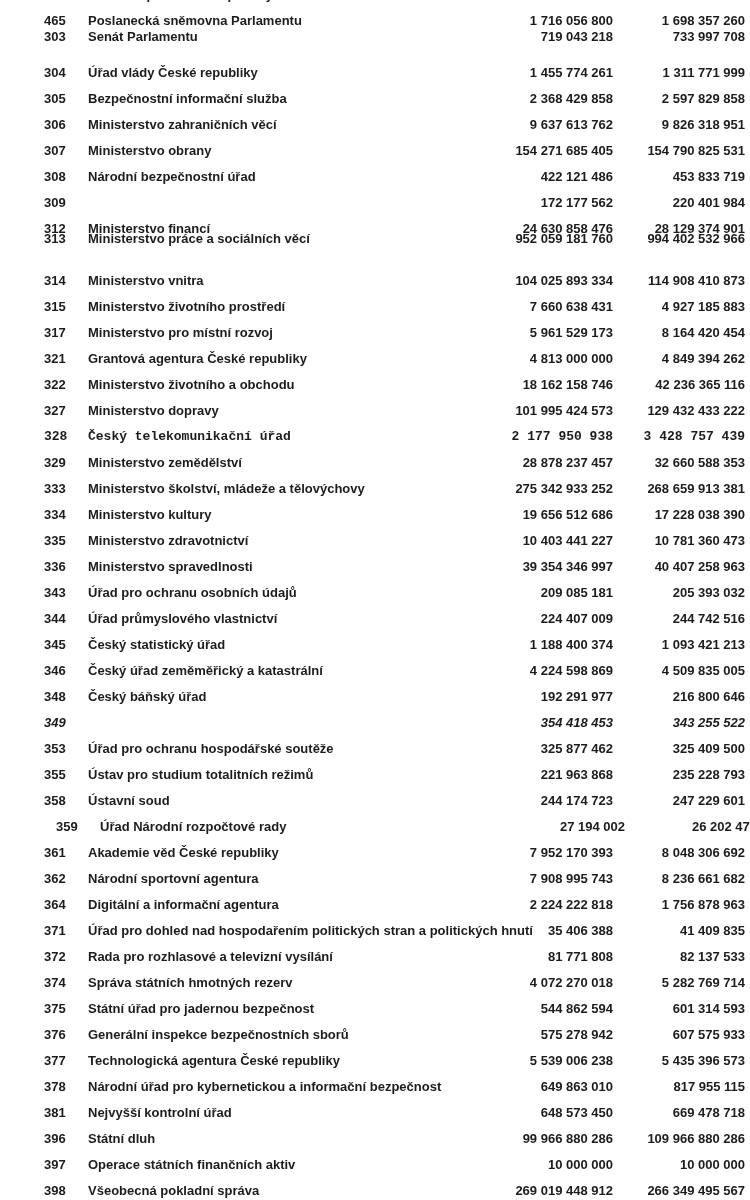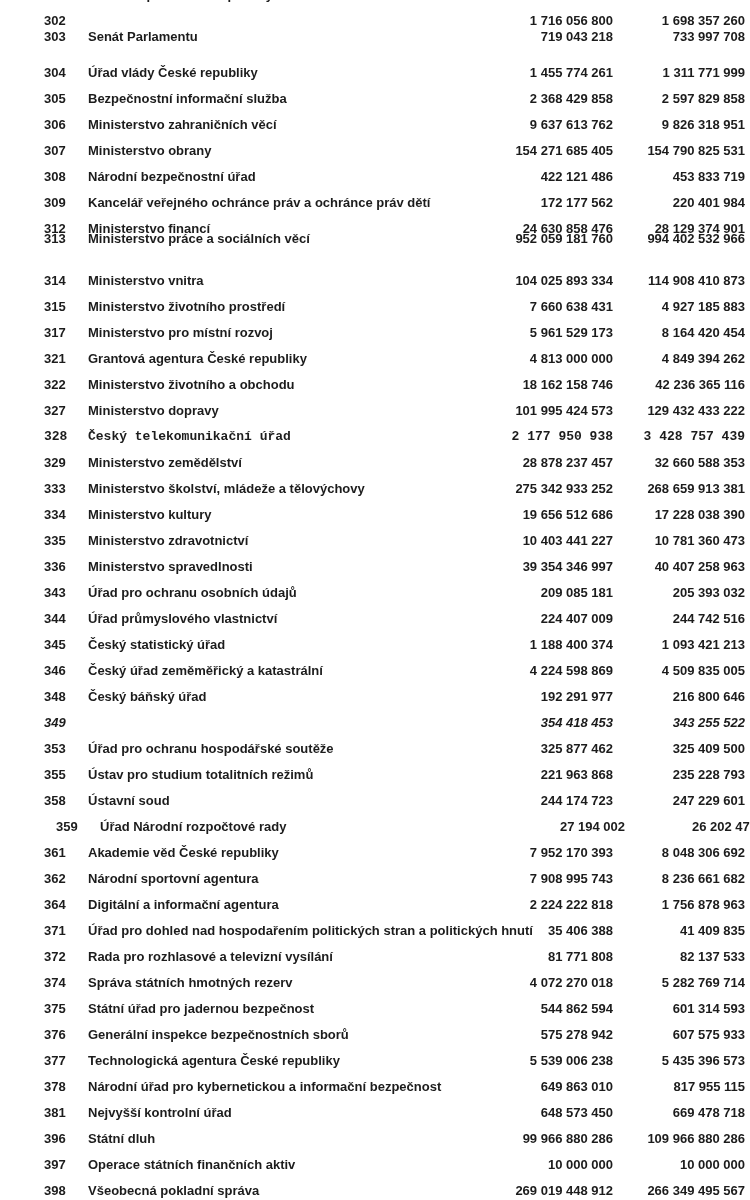--- a/index.html
+++ b/index.html
@@ -37,21 +37,22 @@
 
 <div class="page">
   <div id="rows-container">
       <div class="row" style="top: -18px;">
     <span class="cell num">301</span>
     <span class="cell name">Kancelář prezidenta republiky</span>
     <span class="cell v1">417 408 296</span>
     <span class="cell v2">430 663 903</span>
   </div>
       <div class="row" style="top: 8px;">
-    <span class="cell num">302</span>
+    <span class="cell num">465</span>
+    <span class="cell name">Poslanecká sněmovna Parlamentu</span>
     <span class="cell v1">1 716 056 800</span>
     <span class="cell v2">1 698 357 260</span>
   </div>
       <div class="row" style="top: 24px;">
     <span class="cell num">303</span>
     <span class="cell name">Senát Parlamentu</span>
     <span class="cell v1">719 043 218</span>
     <span class="cell v2">733 997 708</span>
   </div>
       <div class="row" style="top: 60px;">
@@ -79,21 +80,20 @@
     <span class="cell v2">154 790 825 531</span>
   </div>
       <div class="row" style="top: 164px;">
     <span class="cell num">308</span>
     <span class="cell name">Národní bezpečnostní úřad</span>
     <span class="cell v1">422 121 486</span>
     <span class="cell v2">453 833 719</span>
   </div>
       <div class="row" style="top: 190px;">
     <span class="cell num">309</span>
-    <span class="cell name">Kancelář veřejného ochránce práv a ochránce práv dětí</span>
     <span class="cell v1">172 177 562</span>
     <span class="cell v2">220 401 984</span>
   </div>
       <div class="row" style="top: 216px;">
     <span class="cell num">312</span>
     <span class="cell name">Ministerstvo financí</span>
     <span class="cell v1">24 630 858 476</span>
     <span class="cell v2">28 129 374 901</span>
   </div>
       <div class="row" style="top: 226px;">

